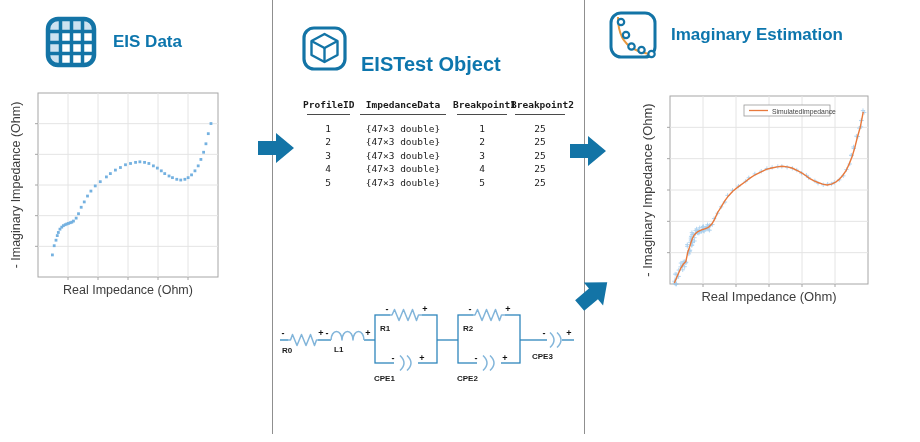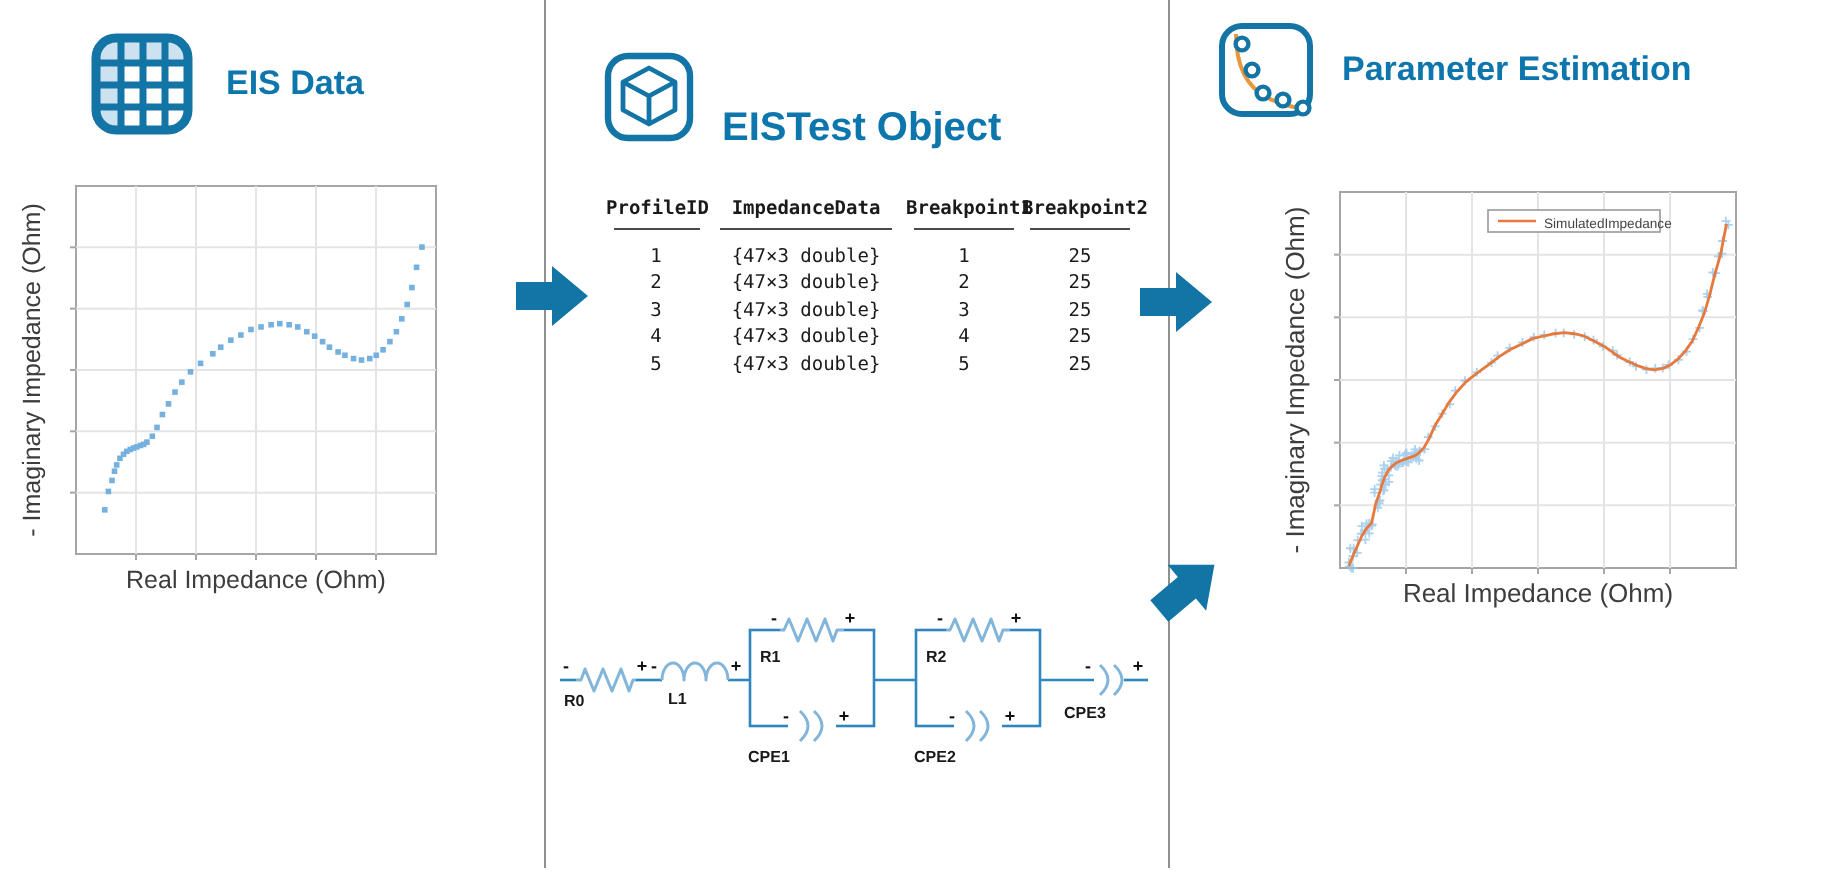--- a/index.html
+++ b/index.html
@@ -250,21 +250,21 @@
       <rect x="3" y="3" width="44" height="44" rx="10" fill="none" stroke="#1374a6" stroke-width="3"></rect>
       <path d="M10,7 C10,21 14,33 26,39 C33,42.5 39,43.5 45,45" fill="none" stroke="#e8973c" stroke-width="2"></path>
       <g fill="#fff" stroke="#1374a6" stroke-width="2.2">
         <circle cx="13" cy="12" r="3.2"></circle>
           <circle cx="18" cy="25" r="3.2"></circle>
           <circle cx="23.5" cy="36.5" r="3.2"></circle>
         <circle cx="33.5" cy="40" r="3.2"></circle>
           <circle cx="43.5" cy="44" r="3.2"></circle>
       </g>
     </svg>
-    <span class="title t21">Parameter Estimation</span>
+    <span class="title t21">Imaginary Estimation</span>
   </div>
   <svg id="right-plot" class="plot" style="left:638px;top:84px" width="252" height="228">
       <g>
         <rect x="32" y="12" width="198" height="188" fill="#fff" stroke="#a6a6a6" stroke-width="1"></rect>
         <g stroke="#e4e4e4" stroke-width="1">
           <line x1="65" y1="12" x2="65" y2="200"></line>
           <line x1="32" y1="43.33333333333333" x2="230" y2="43.33333333333333"></line>
           <line x1="98" y1="12" x2="98" y2="200"></line>
           <line x1="32" y1="74.66666666666666" x2="230" y2="74.66666666666666"></line>
           <line x1="131" y1="12" x2="131" y2="200"></line>

